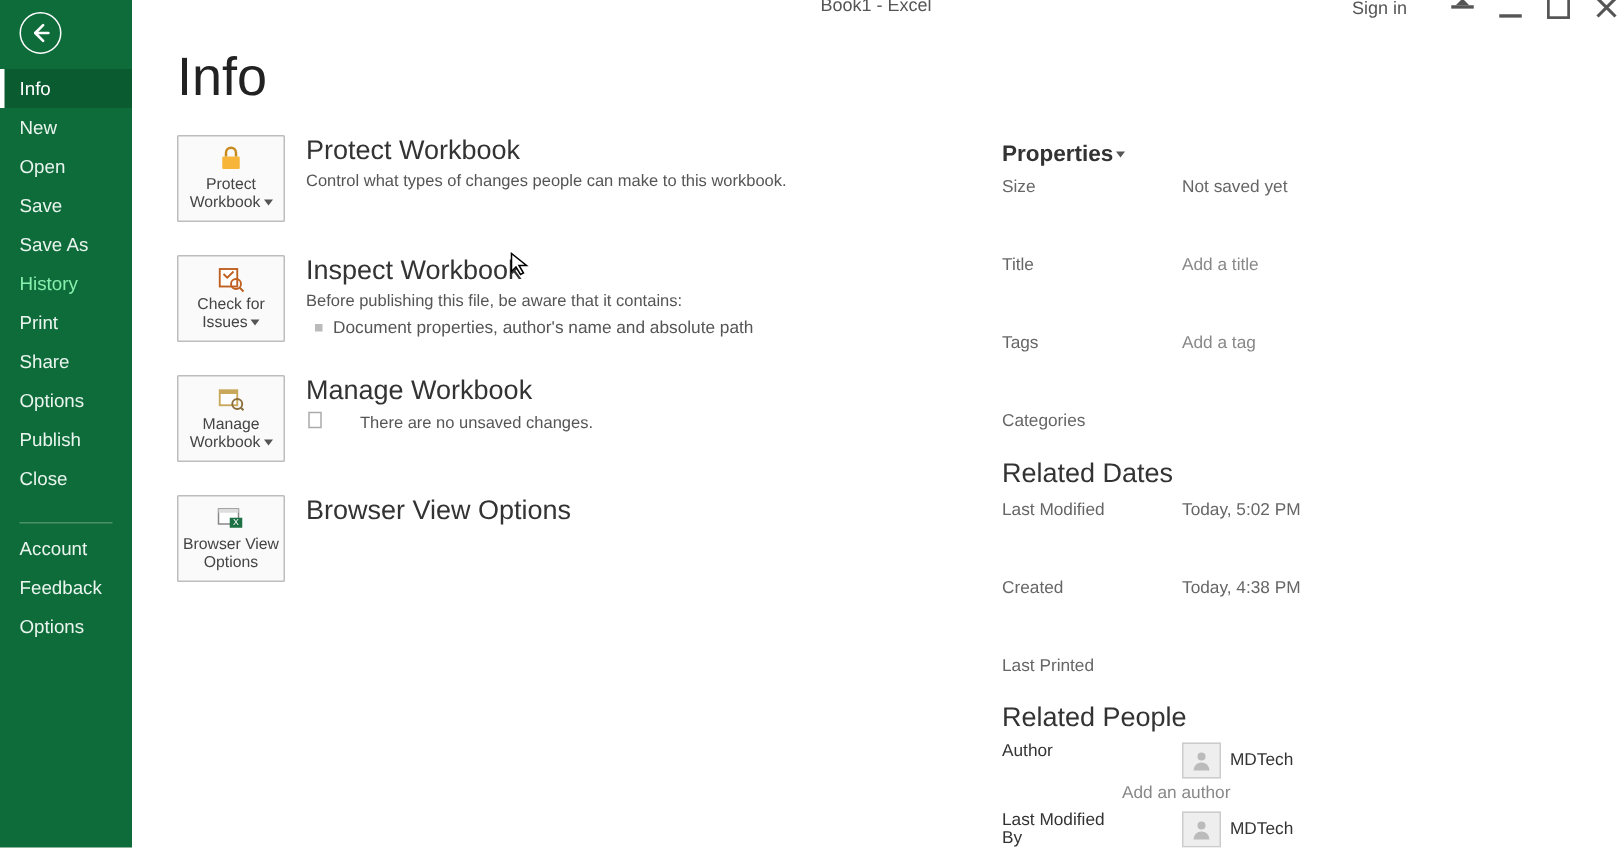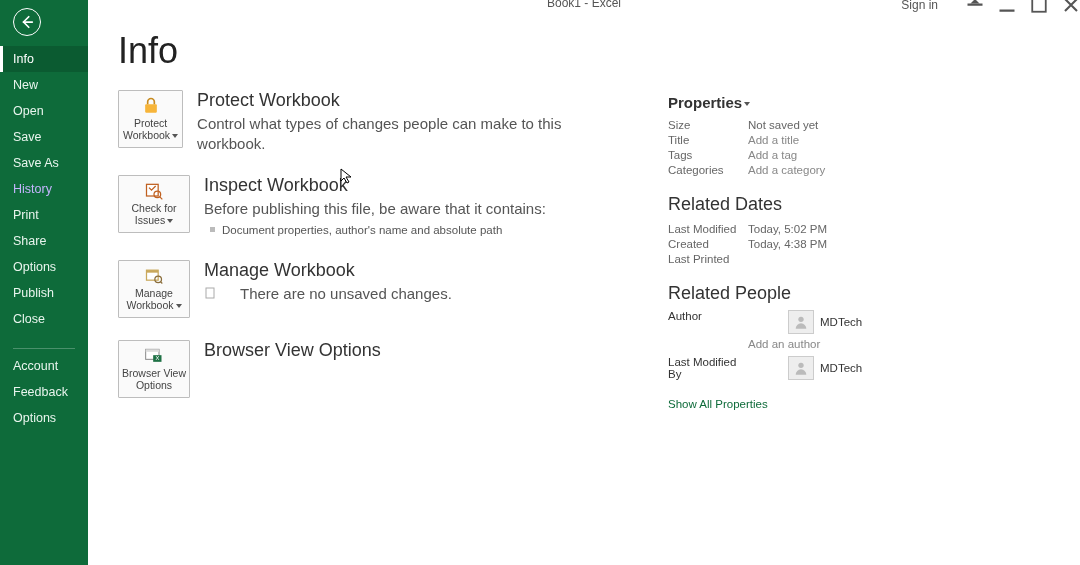--- a/index.html
+++ b/index.html
@@ -64,21 +64,21 @@
     font-size: 12.5px;
     cursor: pointer;
     color: #e9f5ee;
   }
   .nav li.active {
     background: #0b5b31;
     border-left: 3px solid #ffffff;
     padding-left: 10px;
     color: #fff;
   }
-  .nav li.disabled { color: #c4b5fd; cursor: default; }
+  .nav li.disabled { color: #86efac; cursor: default; }
   .nav-gap { height: 10px; }
   .nav-sep {
     height: 1px;
     background: rgba(255,255,255,0.25);
     margin: 6px 13px 2px 13px;
   }
   .main {
     position: absolute;
     left: 88px; top: 0; right: 0; bottom: 0;
     padding: 0 0 0 30px;
@@ -132,21 +132,21 @@
     border-top: 4px solid #555;
     vertical-align: middle;
   }
   .card-body .ctitle {
     font-size: 18px;
     font-weight: 400;
     color: #333;
     margin-bottom: 3px;
   }
   .card-body .cdesc {
-    font-size: 15px;
+    font-size: 11px;
     color: #555;
     line-height: 1.3;
   }
   .card-body ul {
     margin: 3px 16px 0 4px;
     padding: 0;
     list-style: none;
   }
   .card-body ul li {
     font-size: 11.5px;
@@ -173,20 +173,21 @@
     cursor: pointer;
   }
   .props-heading .caret { border-top-color: #555; }
   .props-table {
     margin-top: 8px;
     display: grid;
     grid-template-columns: 80px 1fr;
     row-gap: 3px;
     column-gap: 0;
     font-size: 11.5px;
+    gap: 40px;
   }
   .props-table .plabel { color: #666; }
   .props-table .pvalue { color: #666; }
   .props-table .addlink { color: #888; cursor: pointer; }
   .section-h {
     font-size: 18px;
     font-weight: 500;
     color: #333;
     margin-top: 18px;
     margin-bottom: 6px;
@@ -387,21 +388,20 @@
         <span>Properties</span><span class="caret"></span>
       </div>
       <div class="props-table">
         <div class="plabel">Size</div>
         <div class="pvalue">Not saved yet</div>
         <div class="plabel">Title</div>
         <div class="pvalue addlink">Add a title</div>
         <div class="plabel">Tags</div>
         <div class="pvalue addlink">Add a tag</div>
         <div class="plabel">Categories</div>
-        <div class="pvalue addlink">Add a category</div>
       </div>
 
       <div class="section-h">Related Dates</div>
       <div class="props-table">
         <div class="plabel">Last Modified</div>
         <div class="pvalue">Today, 5:02 PM</div>
         <div class="plabel">Created</div>
         <div class="pvalue">Today, 4:38 PM</div>
         <div class="plabel">Last Printed</div>
         <div class="pvalue"></div>

